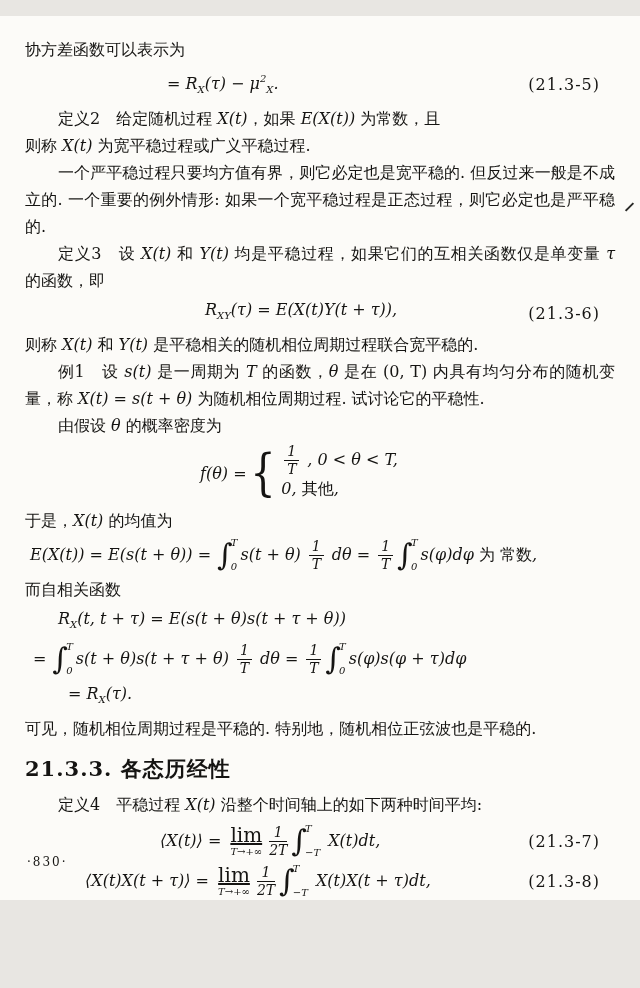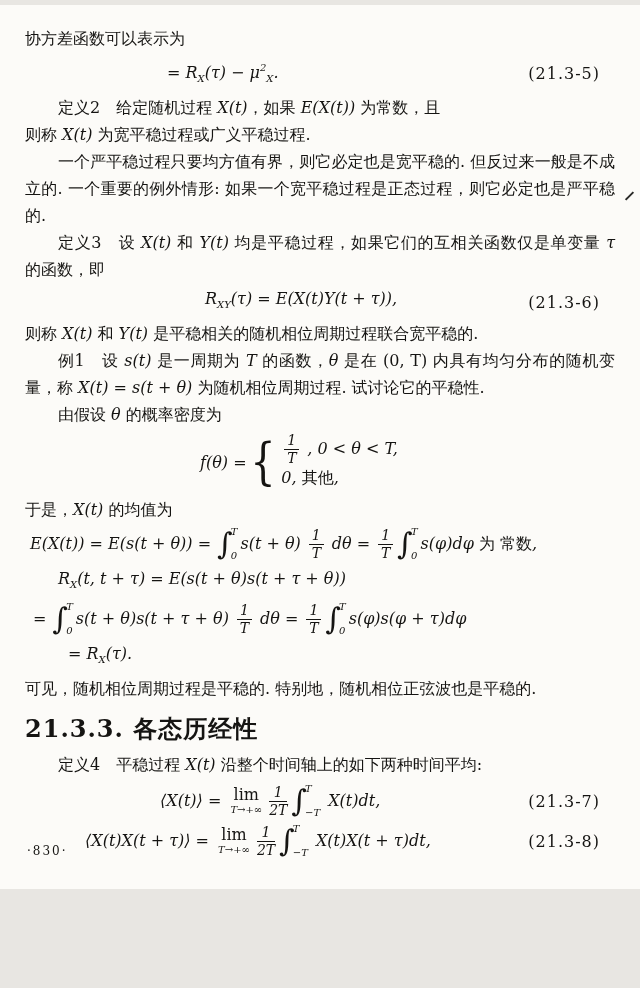--- a/index.html
+++ b/index.html
@@ -1,17 +1,17 @@
 <!DOCTYPE html>
 <html><head>
 <meta charset="utf-8">
 <style>
   html,body{margin:0;padding:0;background:#e8e6e2;}
   .page{
-    position:relative;width:640px;height:884px;margin:5px auto;
+    position:relative;width:640px;height:884px;margin:16px auto;
     background:#fcfbf8;overflow:hidden;box-sizing:border-box;
     padding:20px 25px 0 25px;
     font-family:"DejaVu Serif","Liberation Serif",serif;
     color:#151412;font-size:16px;line-height:27px;
   }
   .p{margin:0;}
   .indent{text-indent:33px;}
   .jst{text-align:justify;}
   .run-b{font-weight:normal;}
   .run-i{font-style:italic;}
@@ -20,27 +20,27 @@
   .run-sup{font-size:10px;vertical-align:7px;font-style:italic;}
   .eq{position:relative;font-style:italic;margin:2px 0;white-space:nowrap;}
   .eq-no{position:absolute;right:15px;top:50%;transform:translateY(-50%);font-style:normal;letter-spacing:1px;}
   .frac{display:inline-block;text-align:center;vertical-align:middle;line-height:1.05;font-size:14px;margin:0 3px;}
   .fr-num{display:block;border-bottom:1px solid #151412;padding:0 3px 1px;}
   .fr-den{display:block;padding-top:1px;}
   .intg{display:inline-block;vertical-align:middle;white-space:nowrap;margin:0 1px;}
   .int-sign{font-size:30px;font-style:normal;vertical-align:middle;line-height:1;}
   .int-b{display:inline-flex;flex-direction:column;justify-content:space-between;height:34px;vertical-align:middle;font-size:10px;line-height:1;margin-left:-2px;margin-right:2px;}
   .lim{display:inline-flex;flex-direction:column;align-items:center;vertical-align:middle;font-style:normal;line-height:1;margin:0 4px;}
-  .lim-w{font-size:16px;}
+  .lim-w{font-size:20px;text-decoration:underline;}
   .lim-s{font-size:10px;margin-top:2px;font-style:italic;}
   .cases{display:inline-flex;align-items:center;vertical-align:middle;}
   .brace{font-size:50px;font-weight:200;font-style:normal;line-height:.85;margin-right:3px;transform:scaleX(.8);}
   .case-rows{display:inline-flex;flex-direction:column;gap:0;}
   .case-row{display:block;line-height:26px;white-space:nowrap;}
-  .sec-heading{font-size:24px;font-weight:bold;margin:13px 0 9px;font-style:normal;letter-spacing:1px;}
+  .sec-heading{font-size:21px;font-weight:bold;margin:13px 0 9px;font-style:normal;letter-spacing:1px;}
   .page-no{position:absolute;left:27px;bottom:24px;font-size:12px;letter-spacing:2px;}
   .artifact-slash{position:absolute;right:5px;top:190px;width:11px;height:2px;background:#2a2a28;transform:rotate(-45deg);}
 </style>
 </head>
 <body>
 
 <div class="page">
 
   <p class="p"><span>协方差函数可以表示为</span></p>
 
@@ -85,20 +85,21 @@
   <div class="eq" style="margin-left:5px;margin-top:4px;margin-bottom:4px">
     <span><span>E(X(t)) = E(s(t + θ)) = </span></span><span class="intg"><span class="int-sign">∫</span><span class="int-b">
           <span>T</span>
           <span>0</span>
         </span></span><span><span>s(t + θ) </span></span><span class="frac"><span class="fr-num">1</span><span class="fr-den">T</span></span><span><span> dθ = </span></span><span class="frac"><span class="fr-num">1</span><span class="fr-den">T</span></span><span class="intg"><span class="int-sign">∫</span><span class="int-b">
           <span>T</span>
           <span>0</span>
         </span></span><span><span>s(φ)dφ </span><span class="run-up">为 常数</span><span>,</span></span>
   </div>
 
+  <p class="p"><span class="run-b">而自相关函数</span></p>
 
   <div class="eq" style="margin-left:33px"><span>R</span><span class="run-sub">X</span><span>(t, t + τ) = E(s(t + θ)s(t + τ + θ))</span></div>
   <div class="eq" style="margin-left:8px;margin-top:4px;margin-bottom:4px">
     <span><span>= </span></span><span class="intg"><span class="int-sign">∫</span><span class="int-b">
           <span>T</span>
           <span>0</span>
         </span></span><span><span>s(t + θ)s(t + τ + θ) </span></span><span class="frac"><span class="fr-num">1</span><span class="fr-den">T</span></span><span><span> dθ = </span></span><span class="frac"><span class="fr-num">1</span><span class="fr-den">T</span></span><span class="intg"><span class="int-sign">∫</span><span class="int-b">
           <span>T</span>
           <span>0</span>
         </span></span><span><span>s(φ)s(φ + τ)dφ</span></span>

